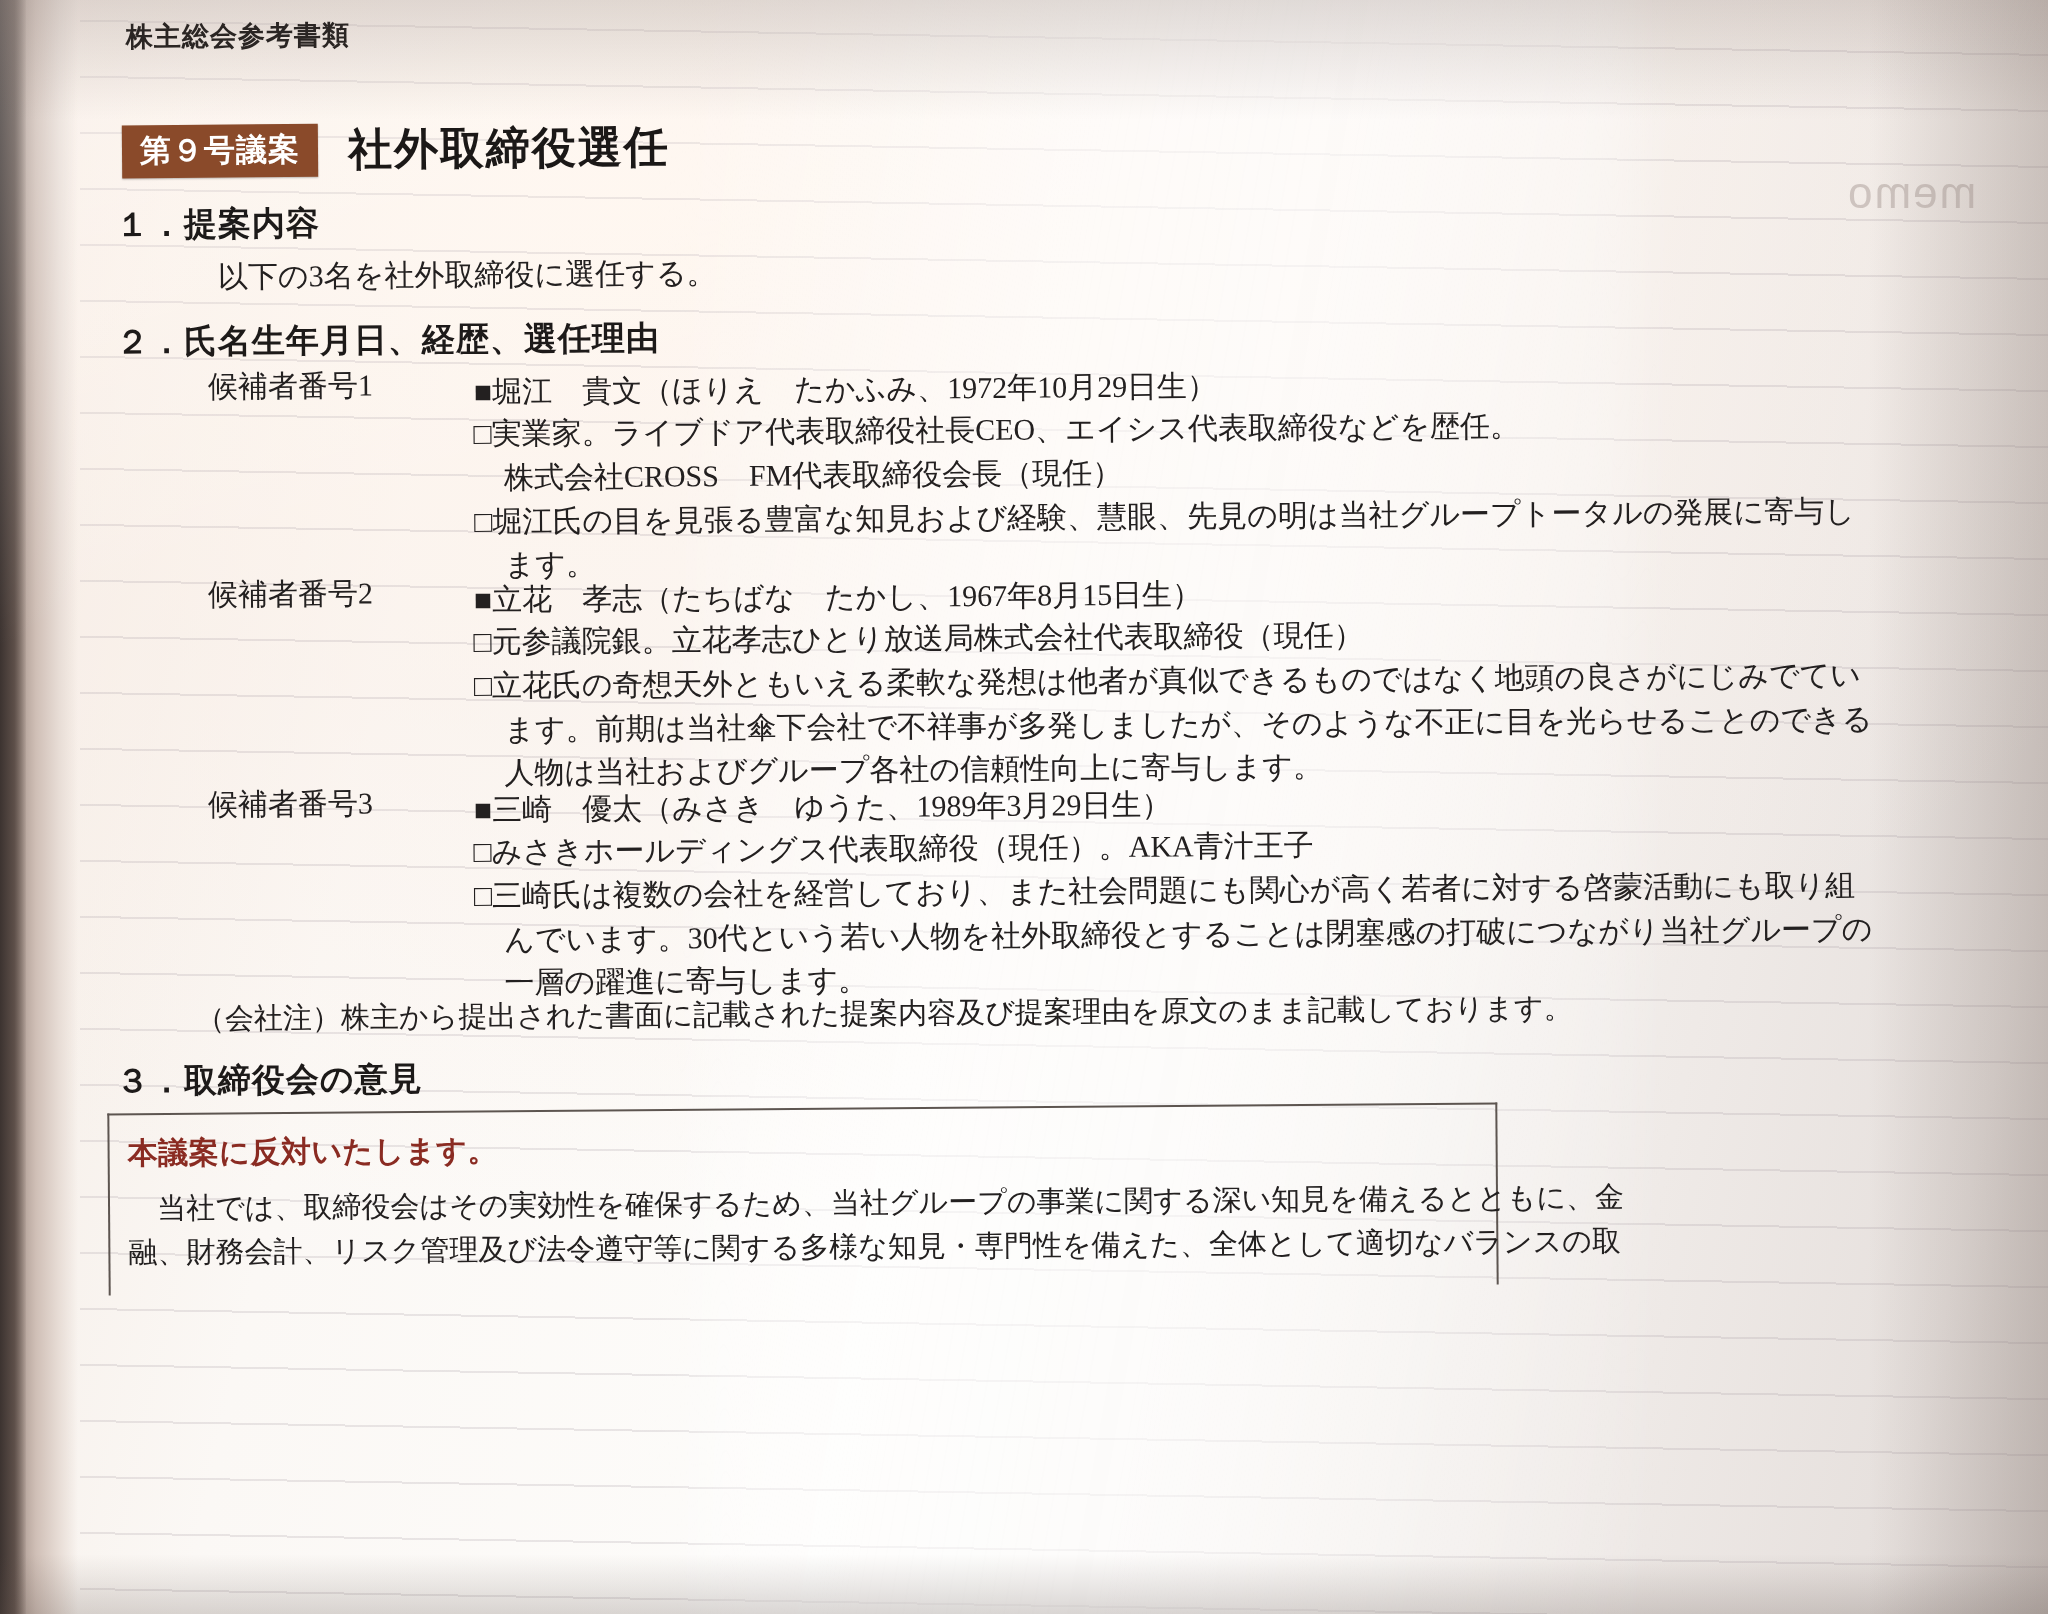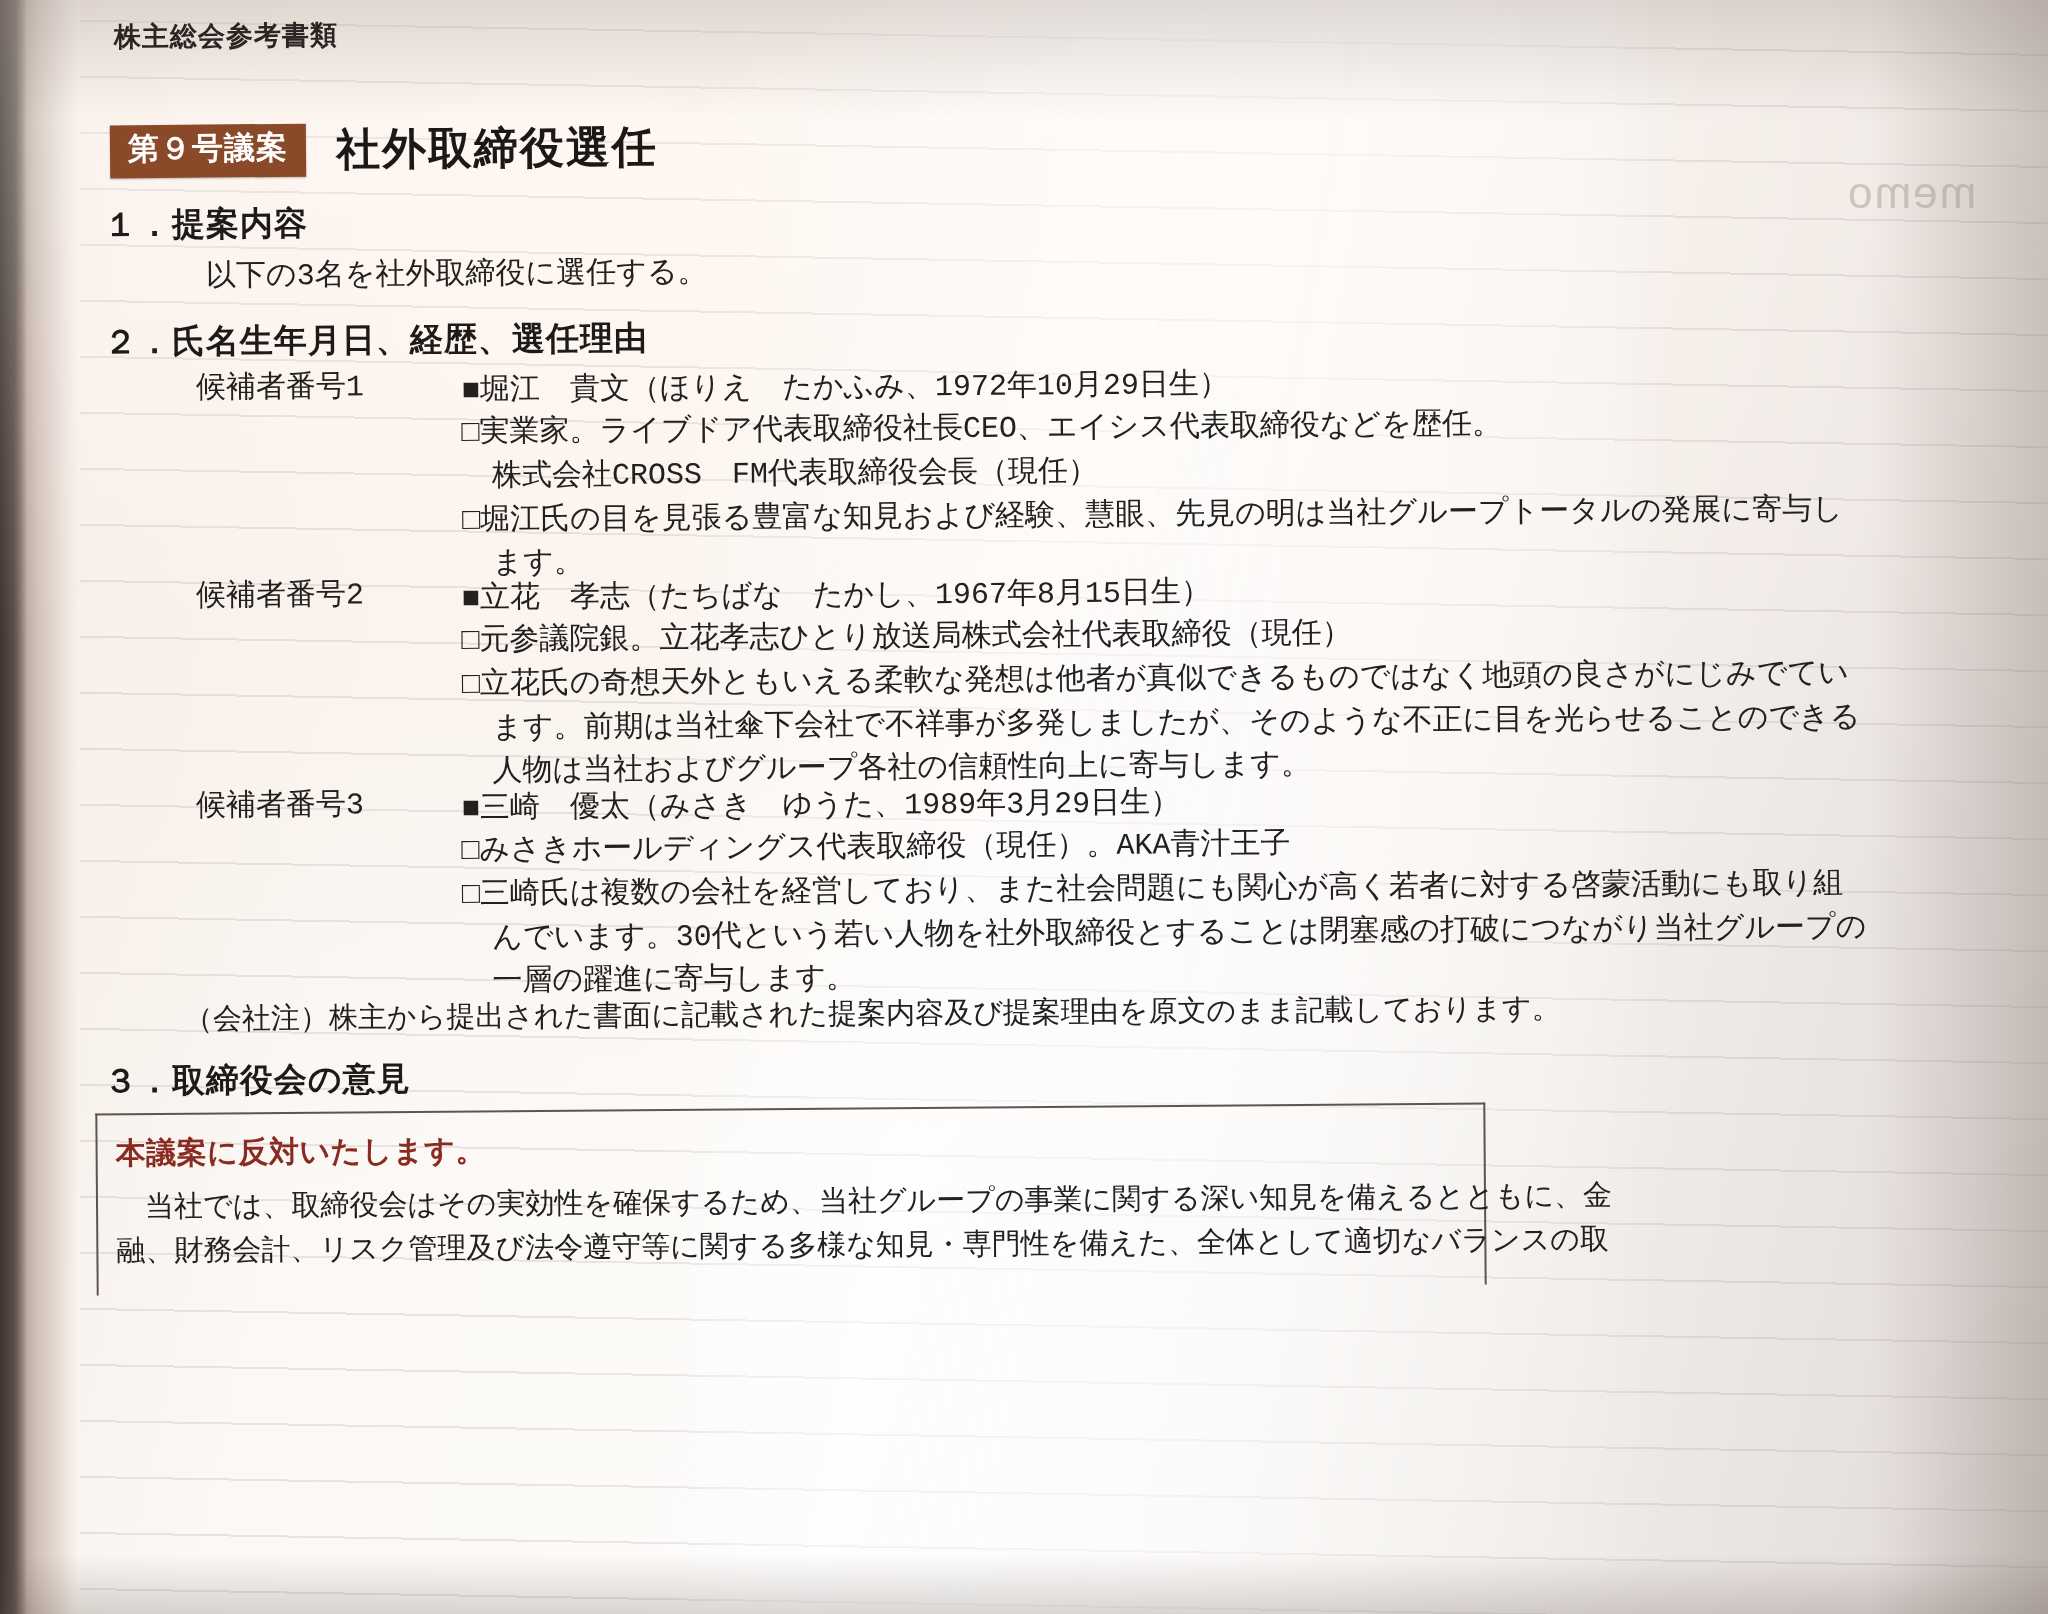--- a/index.html
+++ b/index.html
@@ -98,26 +98,26 @@
     letter-spacing: 2px;
     color: rgba(150,135,130,.40);
     transform: scaleX(-1);
     font-family: "Liberation Sans", sans-serif;
     pointer-events: none;
   }
 
   
   .content {
     position: absolute;
-    left: 96px;
+    left: 108px;
     top: 0;
     width: 1900px;
     height: 100%;
     color: #211d1c;
-    font-family: Liberation Mono, monospace;
+    font-family: Liberation Serif, serif;
   }
 
   .kicker {
     position: absolute;
     left: 18px;
     top: 18px;
     font-size: 27px;
     font-weight: bold;
     letter-spacing: 1px;
     color: #2a2523;

